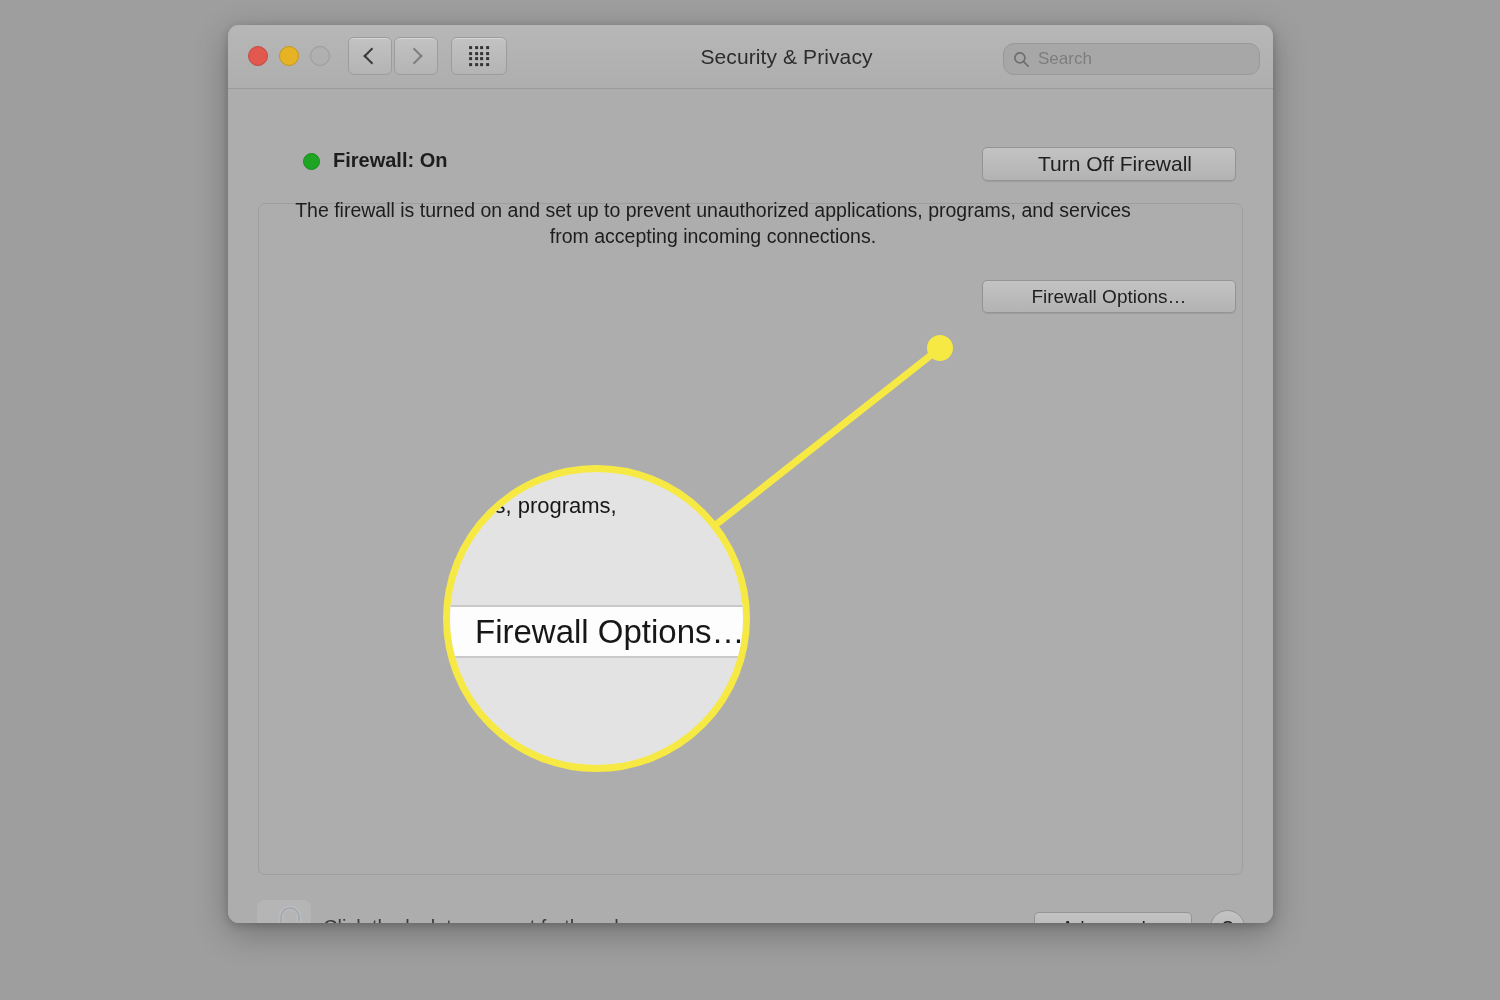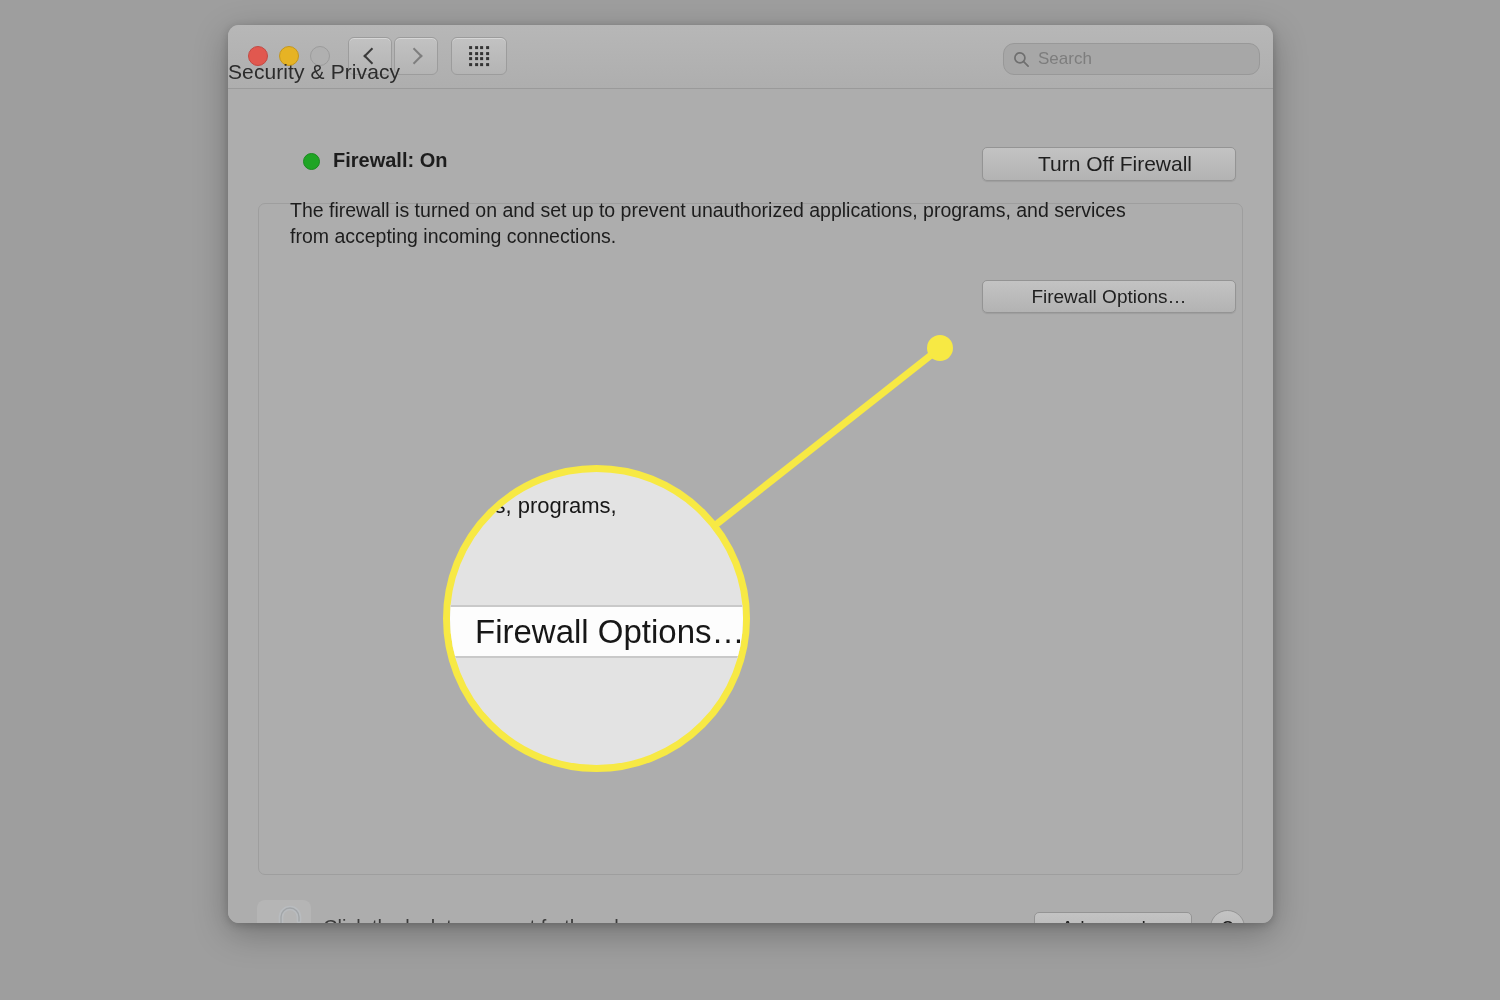--- a/index.html
+++ b/index.html
@@ -92,26 +92,28 @@
     transform: translate(-50%,-50%);
     display: grid;
     grid-template-columns: repeat(4, 3px);
     grid-template-rows: repeat(4, 3px);
     gap: 2.6px;
   }
   #grid-dots i { display:block; width:3px; height:3px; background:#333; }
 
   #win-title {
     position: absolute;
-    left: 0; top: 15px;
+    left: 0; top: 0;
     width: 100%;
     line-height: 64px;
+    text-align: center;
     font-size: 21px;
     color: #2c2c2c;
     letter-spacing: .1px;
+    padding-left: 36px;
   }
 
   #search {
     position: absolute;
     right: 13px; top: 18px;
     width: 257px; height: 32px;
     border-radius: 11px;
     background: #a7a7a7;
     border: 1px solid #989898;
     box-sizing: border-box;
@@ -215,20 +217,21 @@
     padding-left: 12px;
   }
 
   #desc {
     position: absolute;
     left: 62px; top: 108px;
     width: 846px;
     font-size: 19.5px;
     line-height: 26px;
     color: #1d1d1d;
+    text-align: center;
   }
 
   #fw-options-btn {
     position: absolute;
     right: 37px; top: 191px;
     width: 254px; height: 33px;
     border-radius: 5px;
     background: linear-gradient(to bottom, #c3c3c3, #b3b3b3);
     border: 1px solid #949494;
     box-sizing: border-box;

